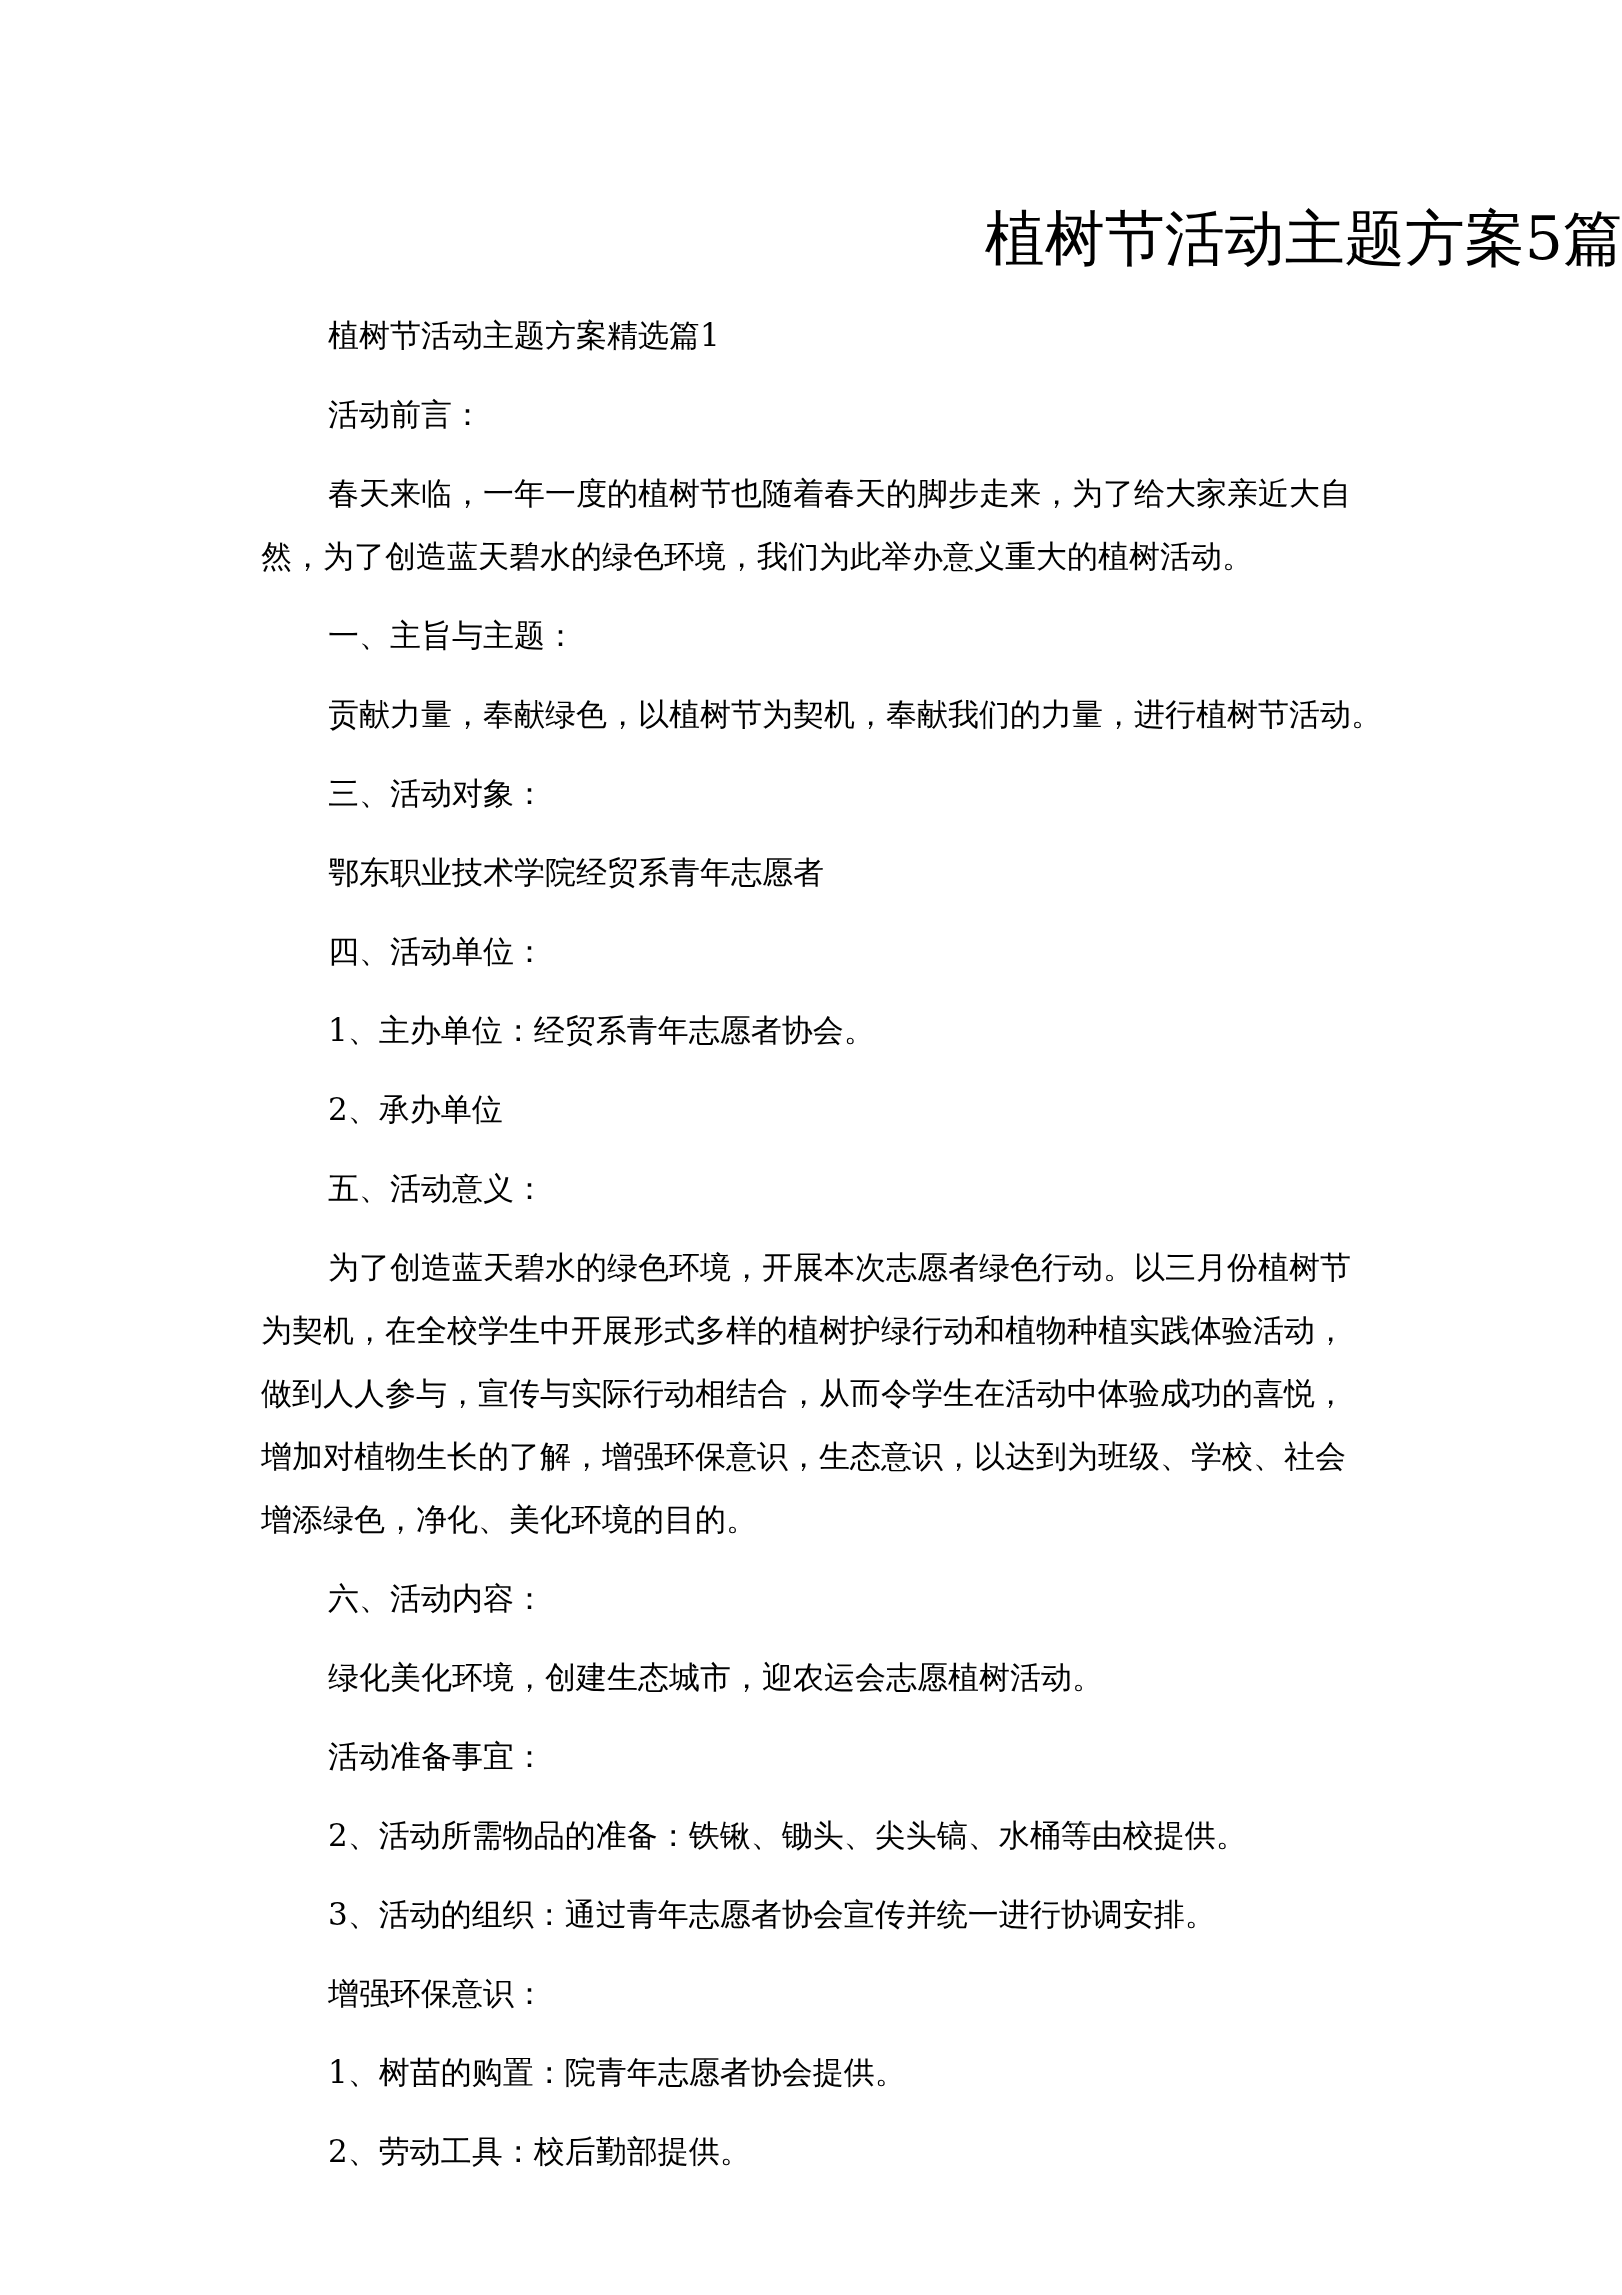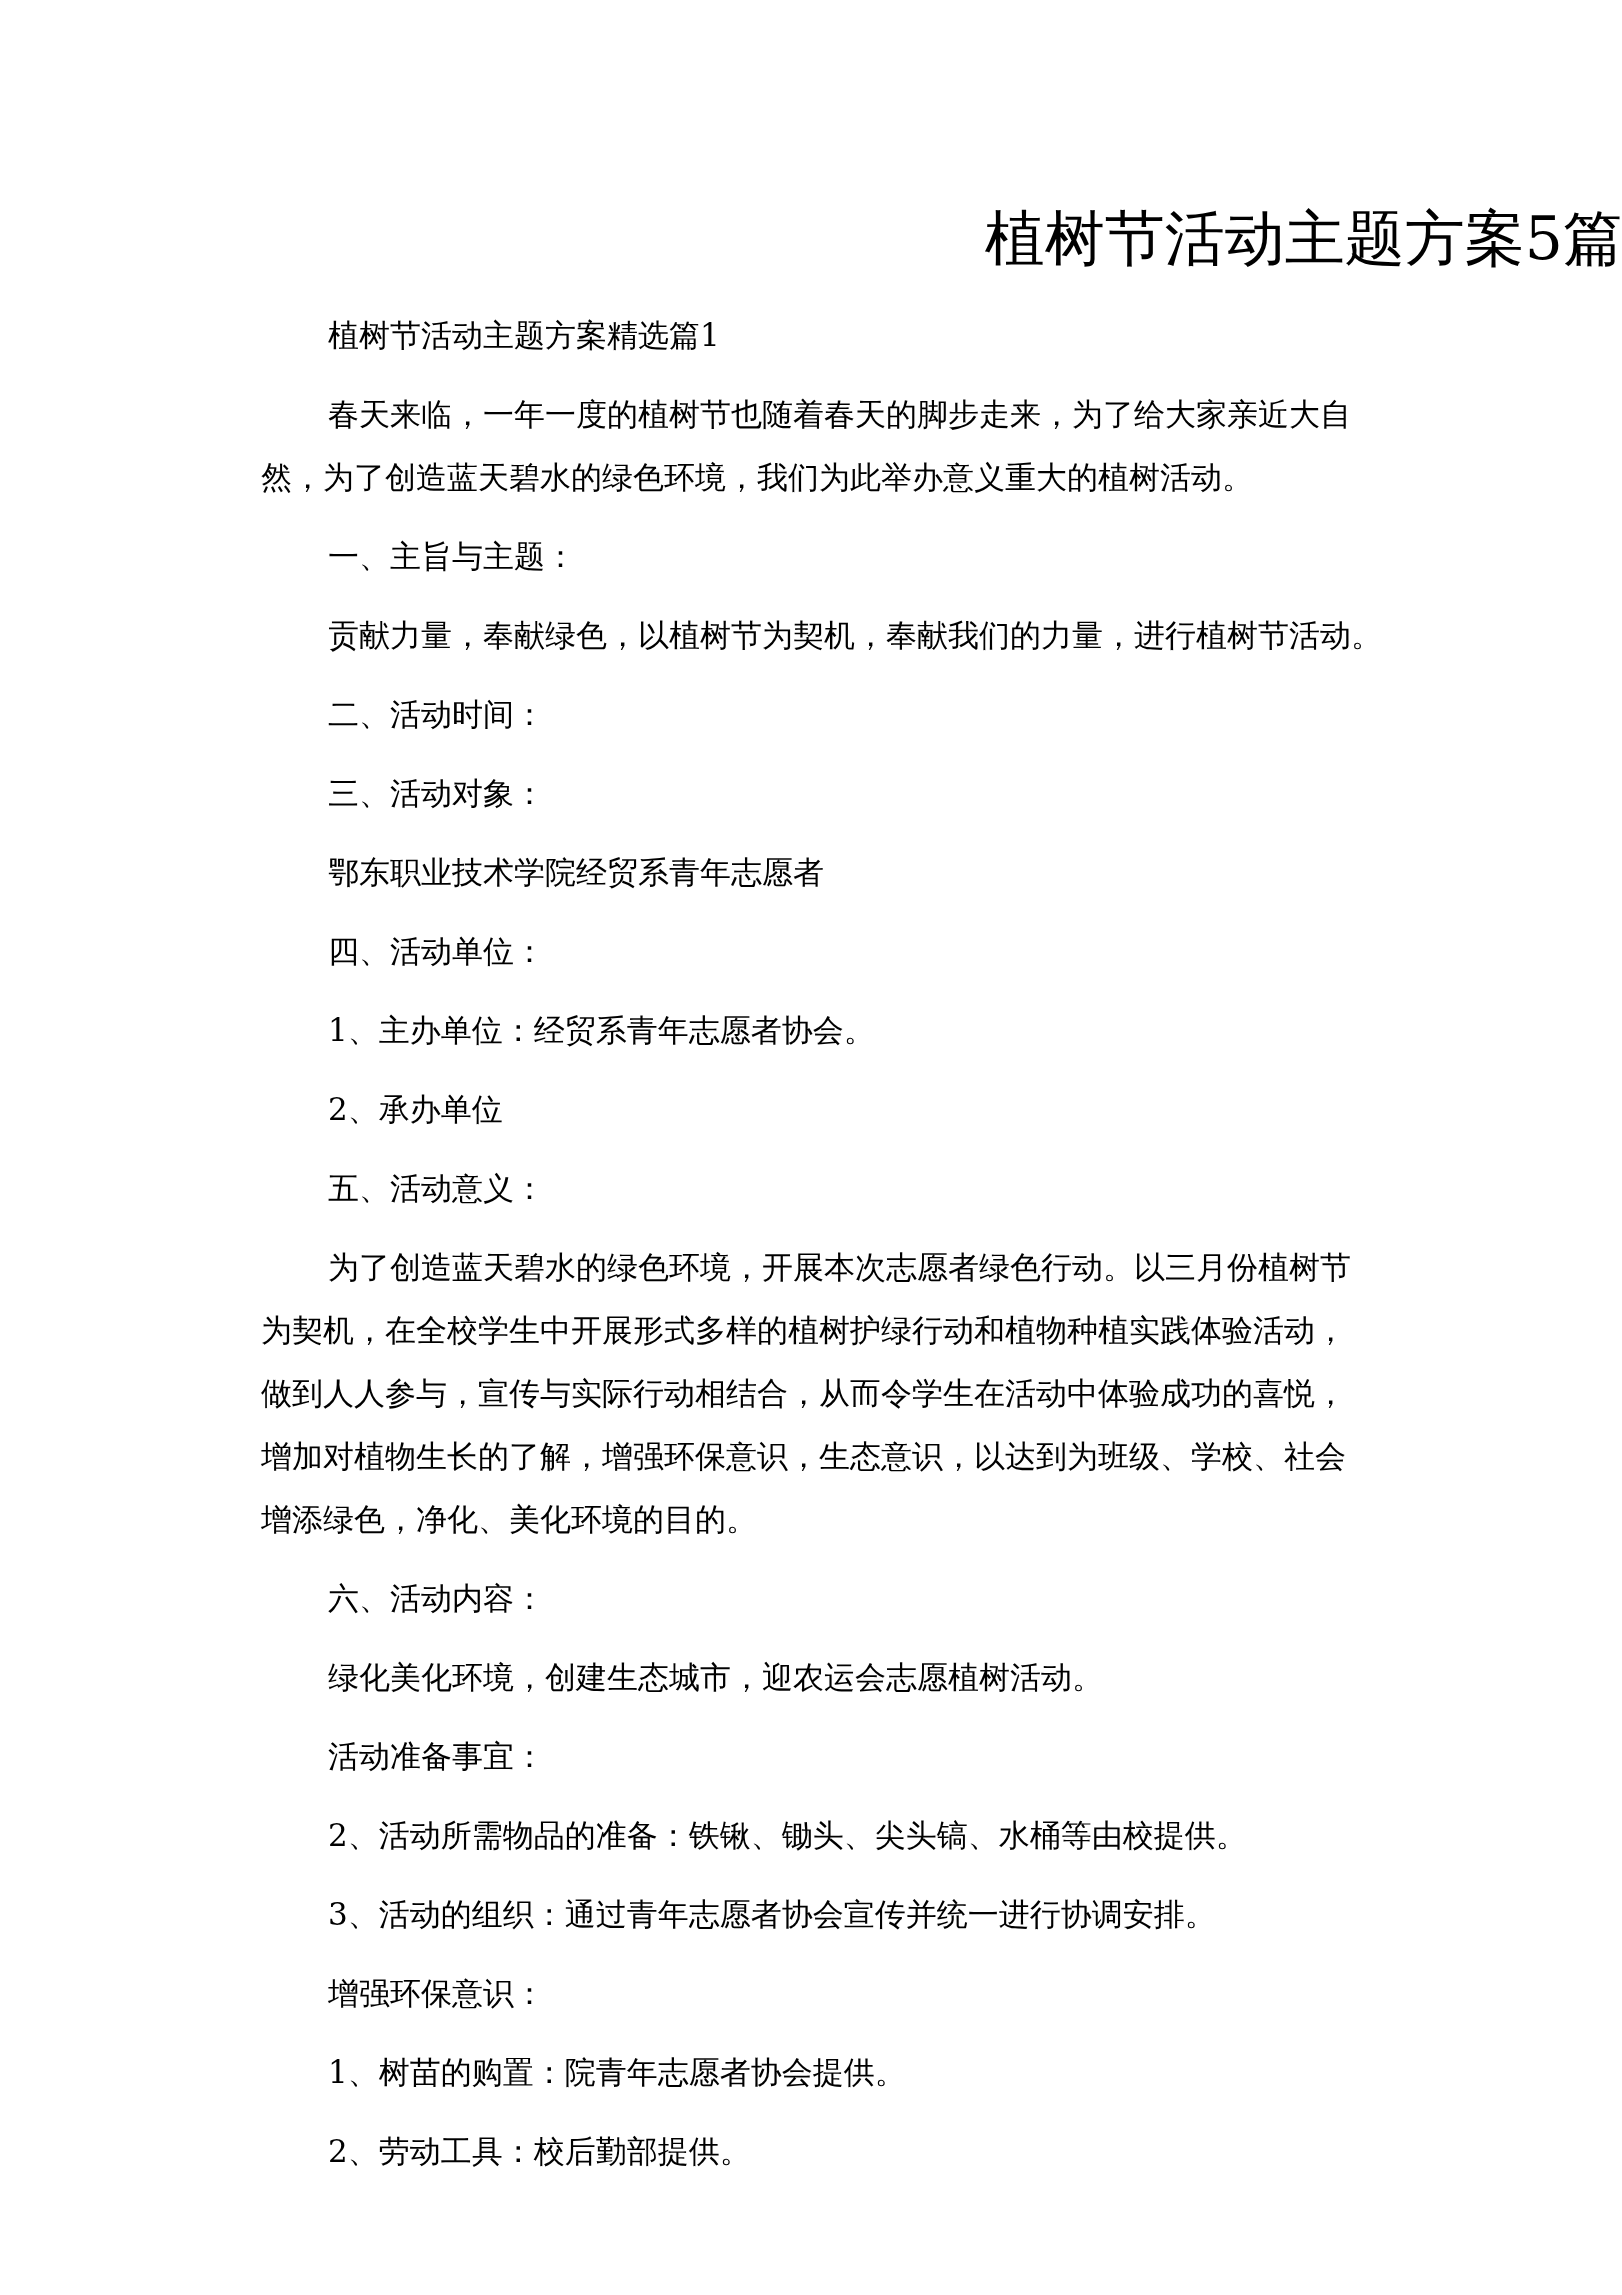--- a/index.html
+++ b/index.html
@@ -47,31 +47,31 @@
 <body>
 
 <div class="page">
   <div class="title">植树节活动主题方案5篇</div>
 
   <div class="body">
     <p class="p">
         <span class="ln first">植树节活动主题方案精选篇1</span>
       </p>
     <p class="p">
+        <span class="ln first">活动前言：</span>
+      </p>
+    <p class="p">
       <span class="ln first">春天来临，一年一度的植树节也随着春天的脚步走来，为了给大家亲近大自</span>
       <span class="ln">然，为了创造蓝天碧水的绿色环境，我们为此举办意义重大的植树活动。</span>
     </p>
     <p class="p">
         <span class="ln first">一、主旨与主题：</span>
       </p>
     <p class="p">
         <span class="ln first">贡献力量，奉献绿色，以植树节为契机，奉献我们的力量，进行植树节活动。</span>
-      </p>
-    <p class="p">
-        <span class="ln first">二、活动时间：</span>
       </p>
     <p class="p">
         <span class="ln first">三、活动对象：</span>
       </p>
     <p class="p">
         <span class="ln first">鄂东职业技术学院经贸系青年志愿者</span>
       </p>
     <p class="p">
         <span class="ln first">四、活动单位：</span>
       </p>

